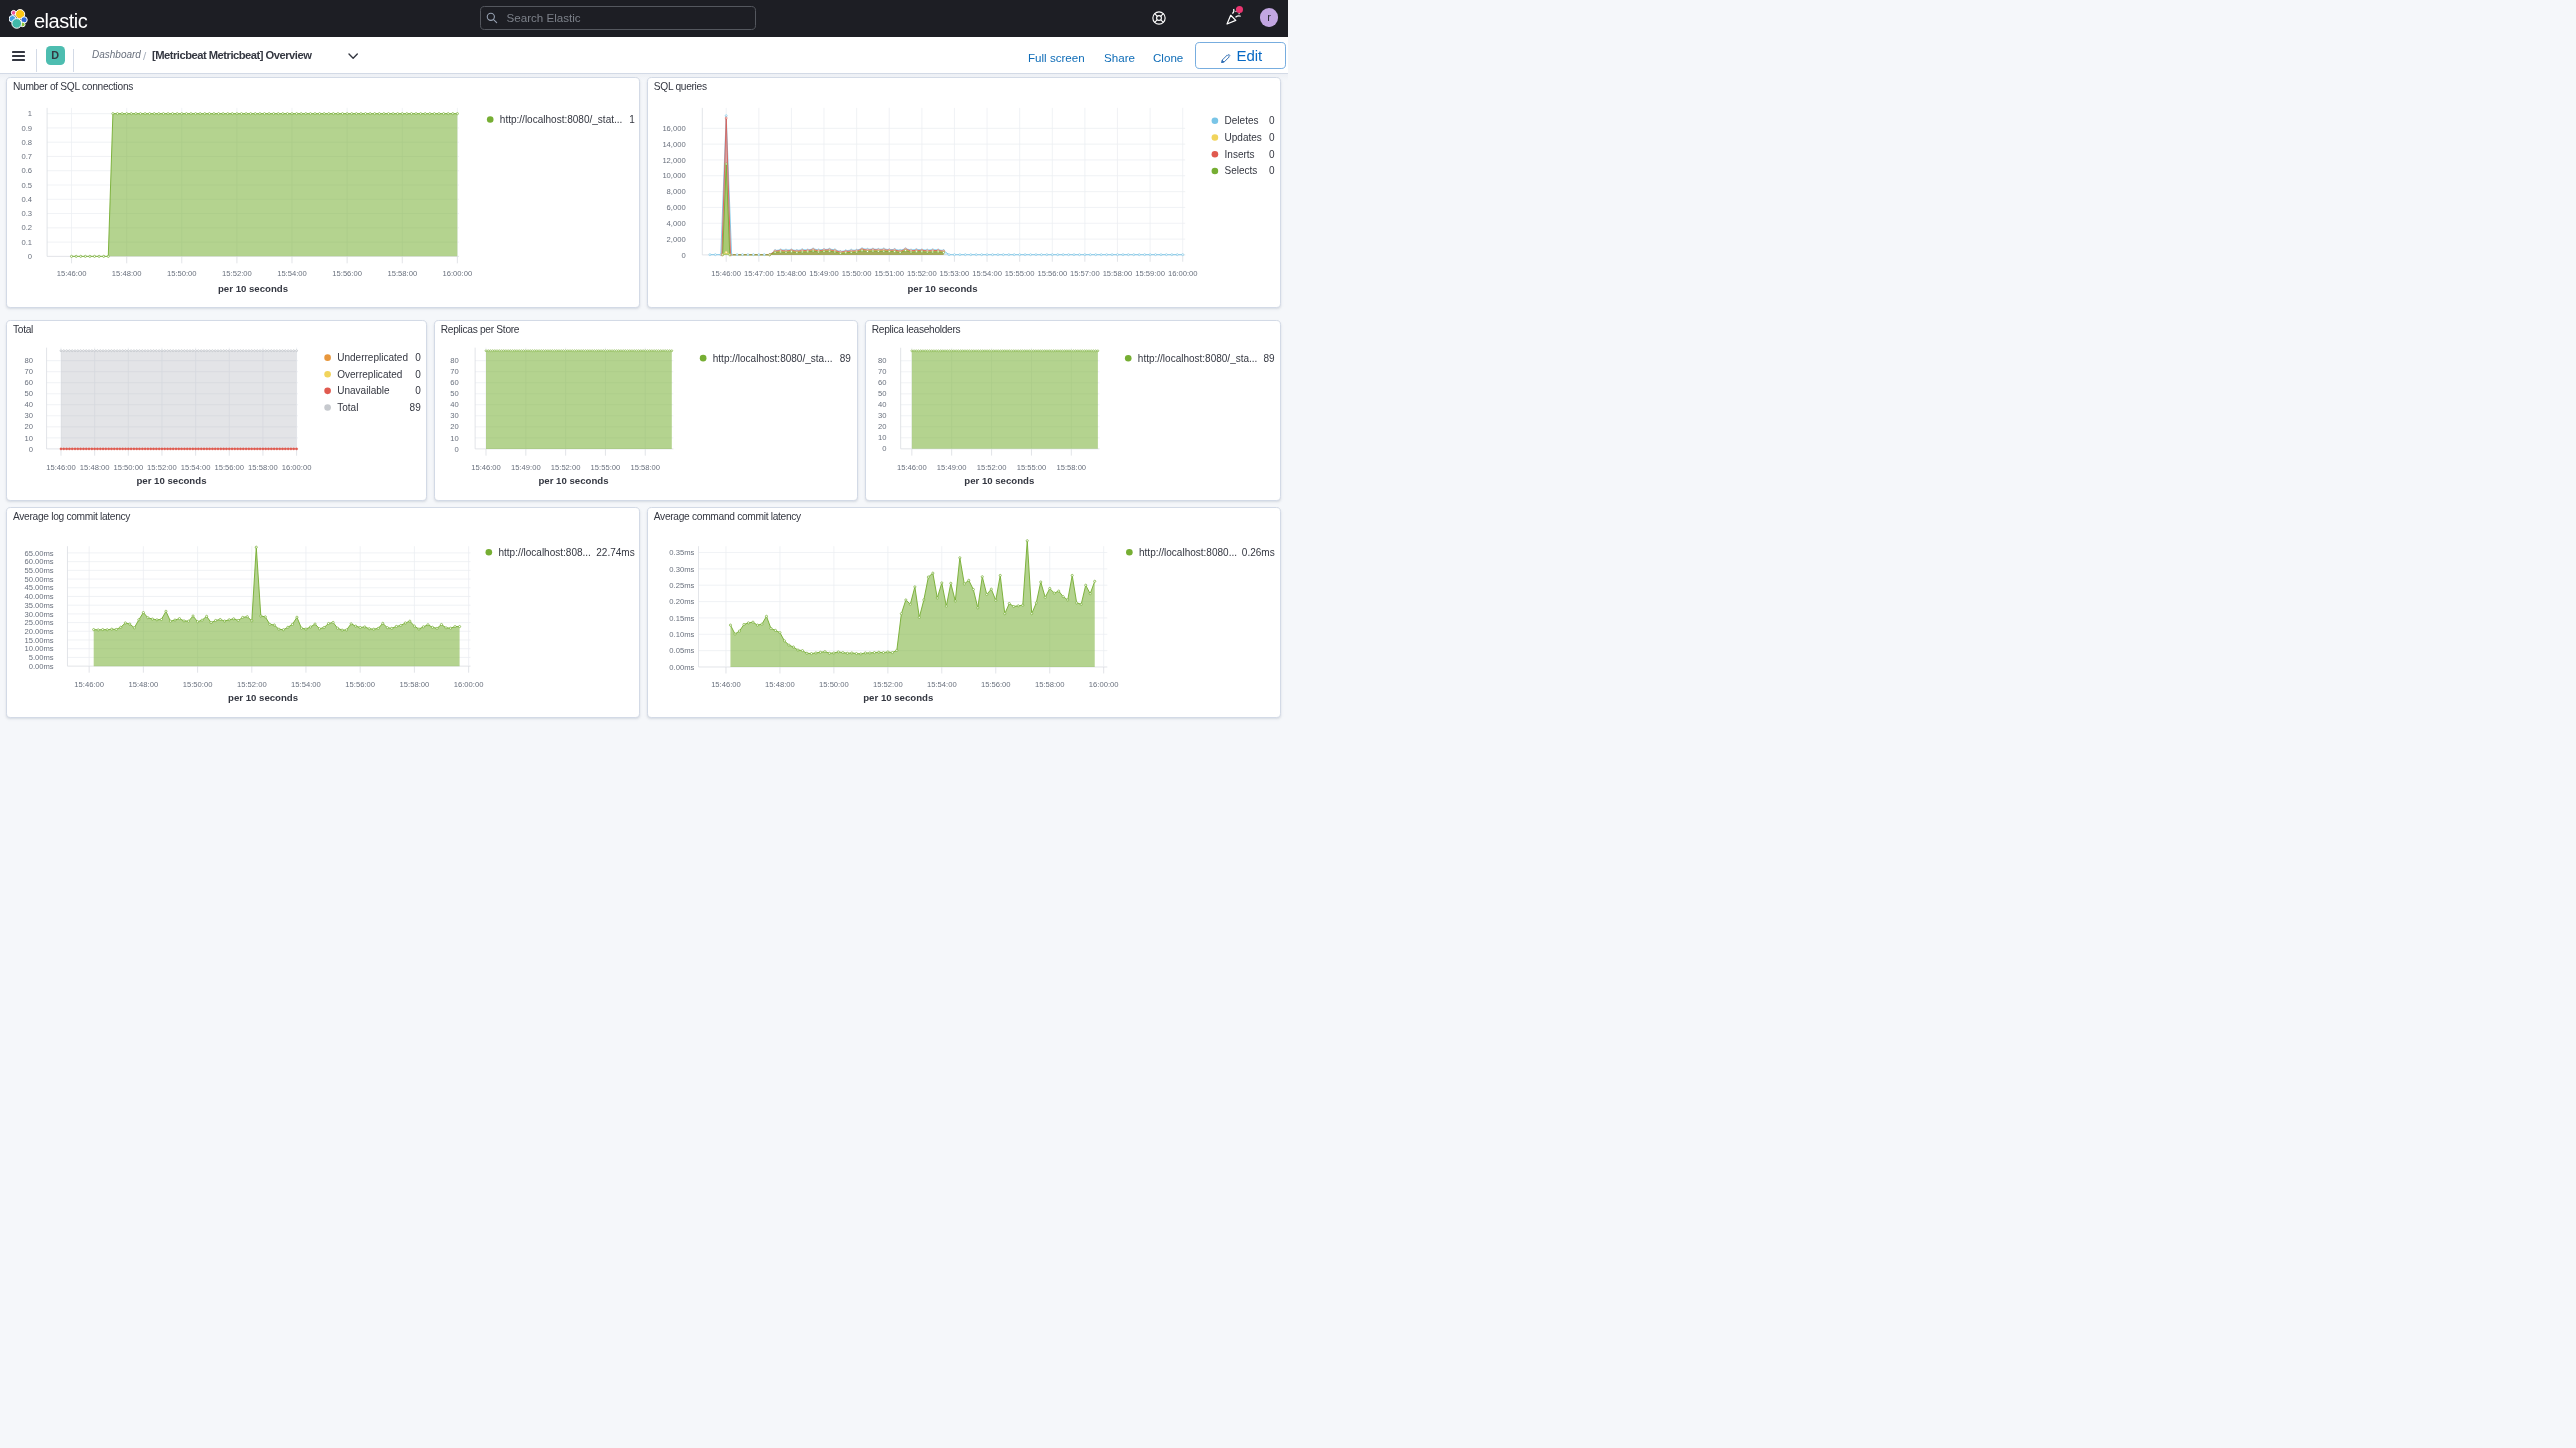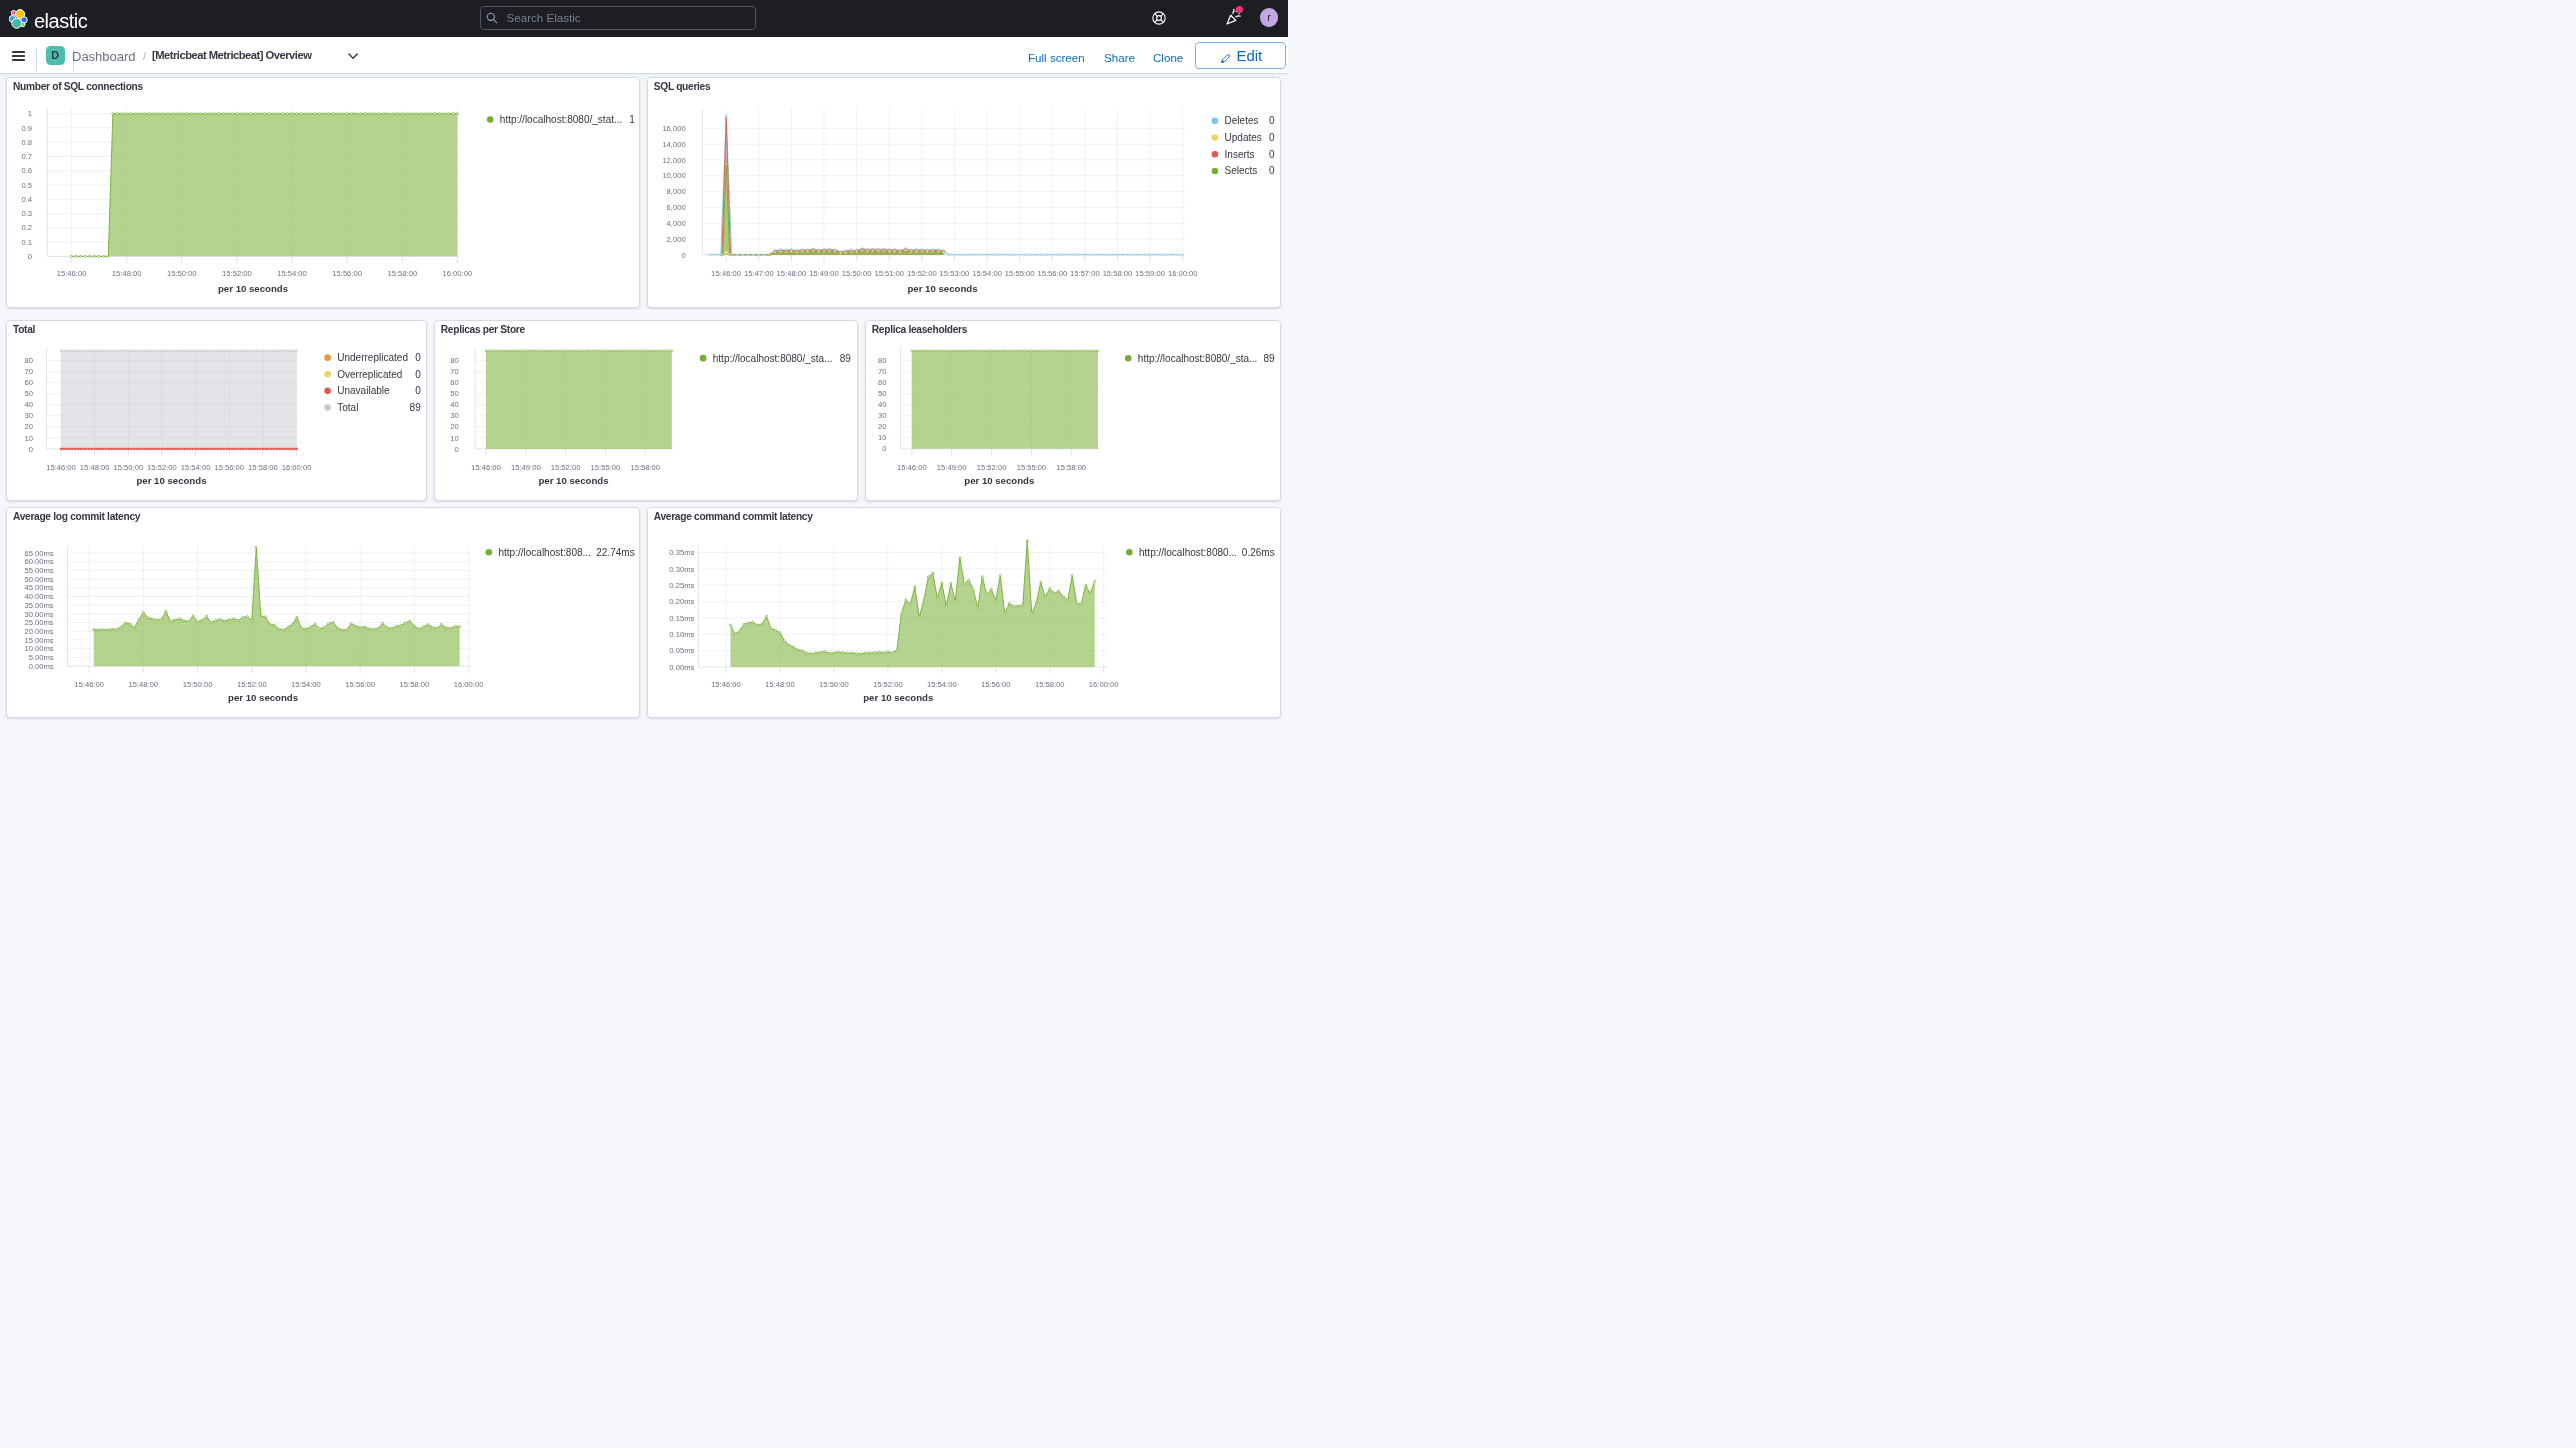--- a/index.html
+++ b/index.html
@@ -1,32 +1,32 @@
 <!DOCTYPE html>
 <html style="font-size:12.3px"><head><meta charset="utf-8"><style>
 * { margin:0; padding:0; box-sizing:border-box; }
 html,body { font-family:'Liberation Sans', sans-serif; width:1288px; height:724px; overflow:hidden; background:#f5f7fa; }
 .hdr1 { position:absolute; left:0; top:0; width:1288px; height:37px; background:#1d1e24; z-index:5; }
 .hdr2 { position:absolute; left:0; top:37px; width:1288px; height:37px; background:#fff; border-bottom:0.8px solid #d3dae6; z-index:5; }
 .shade { position:absolute; left:0; top:74px; width:1288px; height:7px; background:linear-gradient(#edf0f5,#f5f7fa); }
 .panel { position:absolute; background:#fff; border:0.8px solid #d3dae6; border-radius:4.6px; box-shadow:0 1.5px 2.3px -0.8px rgba(120,130,150,0.25); }
-.ptitle { position:absolute; left:5.8px; top:3.1px; font-size:10.2px; font-weight:700; color:#343741; letter-spacing:-0.3px; }
+.ptitle { position:absolute; left:5.8px; top:3.1px; font-size:10.2px; font-weight:400; color:#343741; letter-spacing:-0.3px; }
 .logo { position:absolute; left:9.3px; top:7.7px; }
 .brand { position:absolute; left:34px; top:10.4px; color:#fff; font-size:20px; font-weight:400; letter-spacing:-0.5px; }
 .search { position:absolute; left:480px; top:5.8px; width:276px; height:24px; border:0.8px solid #54575e; border-radius:4.6px; }
 .search .si { position:absolute; left:4.2px; top:4.6px; }
 .search .ph { position:absolute; left:25.5px; top:4.6px; font-size:11.6px; color:#7c8089; }
 .hicon { position:absolute; top:9.3px; }
 .avatar { position:absolute; left:1260px; top:8.2px; width:18.4px; height:18.4px; border-radius:50%; background:#c2a6e2; color:#2b2d36; font-size:11.2px; text-align:center; line-height:18.4px; }
 .pinkdot { position:absolute; left:1236px; top:5.9px; width:7.4px; height:7.4px; border-radius:50%; background:#ea3570; z-index:3; }
 .burger { position:absolute; left:12px; top:14px; width:13px; }
 .burger div { height:2.1px; background:#343741; margin-bottom:1.7px; border-radius:0.4px; }
 .vsep { position:absolute; top:12.3px; width:0.8px; height:23px; background:#d3dae6; }
 .dbadge { position:absolute; left:46px; top:9.3px; width:18.5px; height:18.5px; border-radius:4.6px; background:#4dbdb0; color:#343741; font-size:10.8px; font-weight:700; text-align:center; line-height:18.5px; }
-.bc1 { position:absolute; left:72px; top:12.3px; font-size:13px; color:#69707d; }
+.bc1 { position:absolute; left:92px; top:12.3px; font-size:10px; color:#69707d;font-style:italic; }
 .bcsep { position:absolute; left:143px; top:12.3px; font-size:11.6px; color:#a8b0bd; }
 .bc2 { position:absolute; left:152px; top:12px; font-size:11.2px; font-weight:700; color:#343741; letter-spacing:-0.5px; }
 .bchev { position:absolute; left:347px; top:12.7px; }
 .alink { position:absolute; top:14px; font-size:11.6px; color:#0e6cb7; }
 .editbtn { position:absolute; left:1195px; top:5.4px; width:91px; height:27px; border:0.8px solid rgba(7,105,196,0.55); border-radius:4.6px; color:#0769c4; font-size:15px; text-align:center; line-height:25.5px; }
 .editbtn svg { vertical-align:-1.9px; margin-right:5.4px; }
 </style></head>
 <body>
 <div class="shade"></div>
 <div class="panel" style="left:6.2px;top:77px;width:634px;height:231px">

